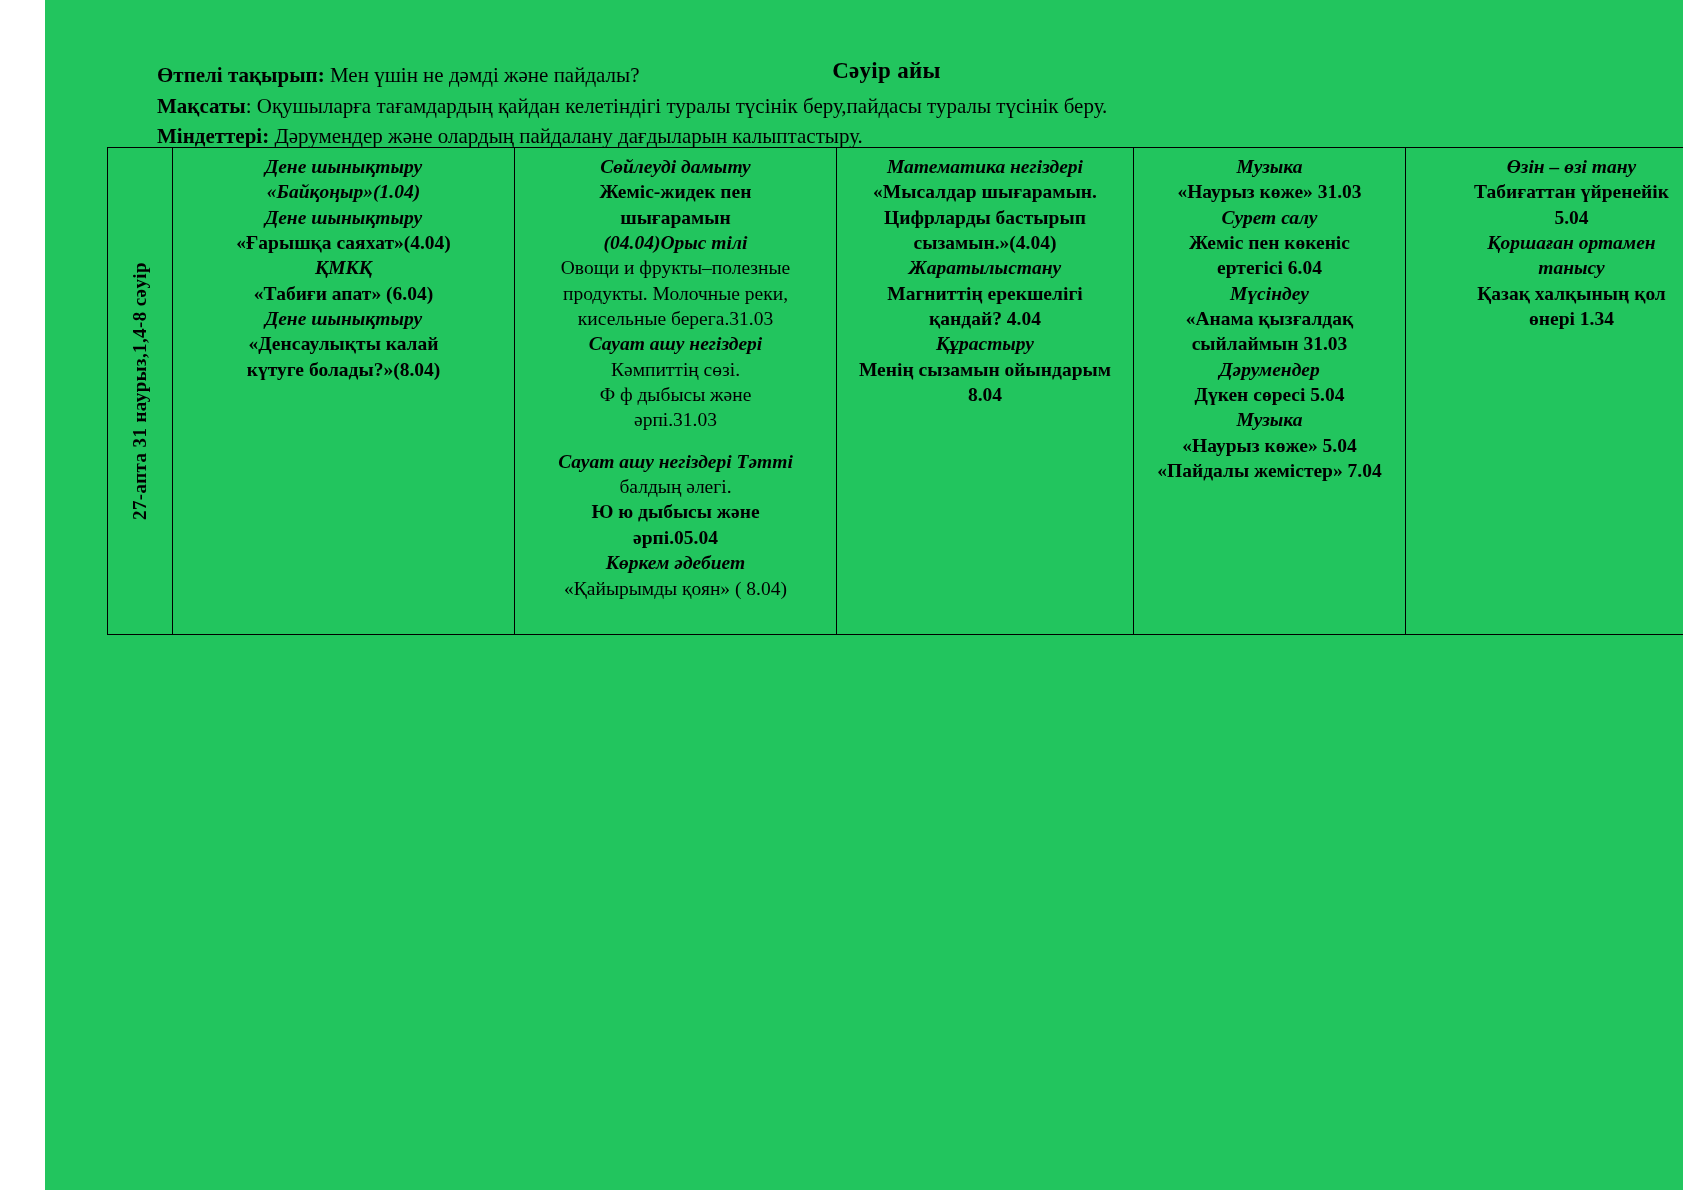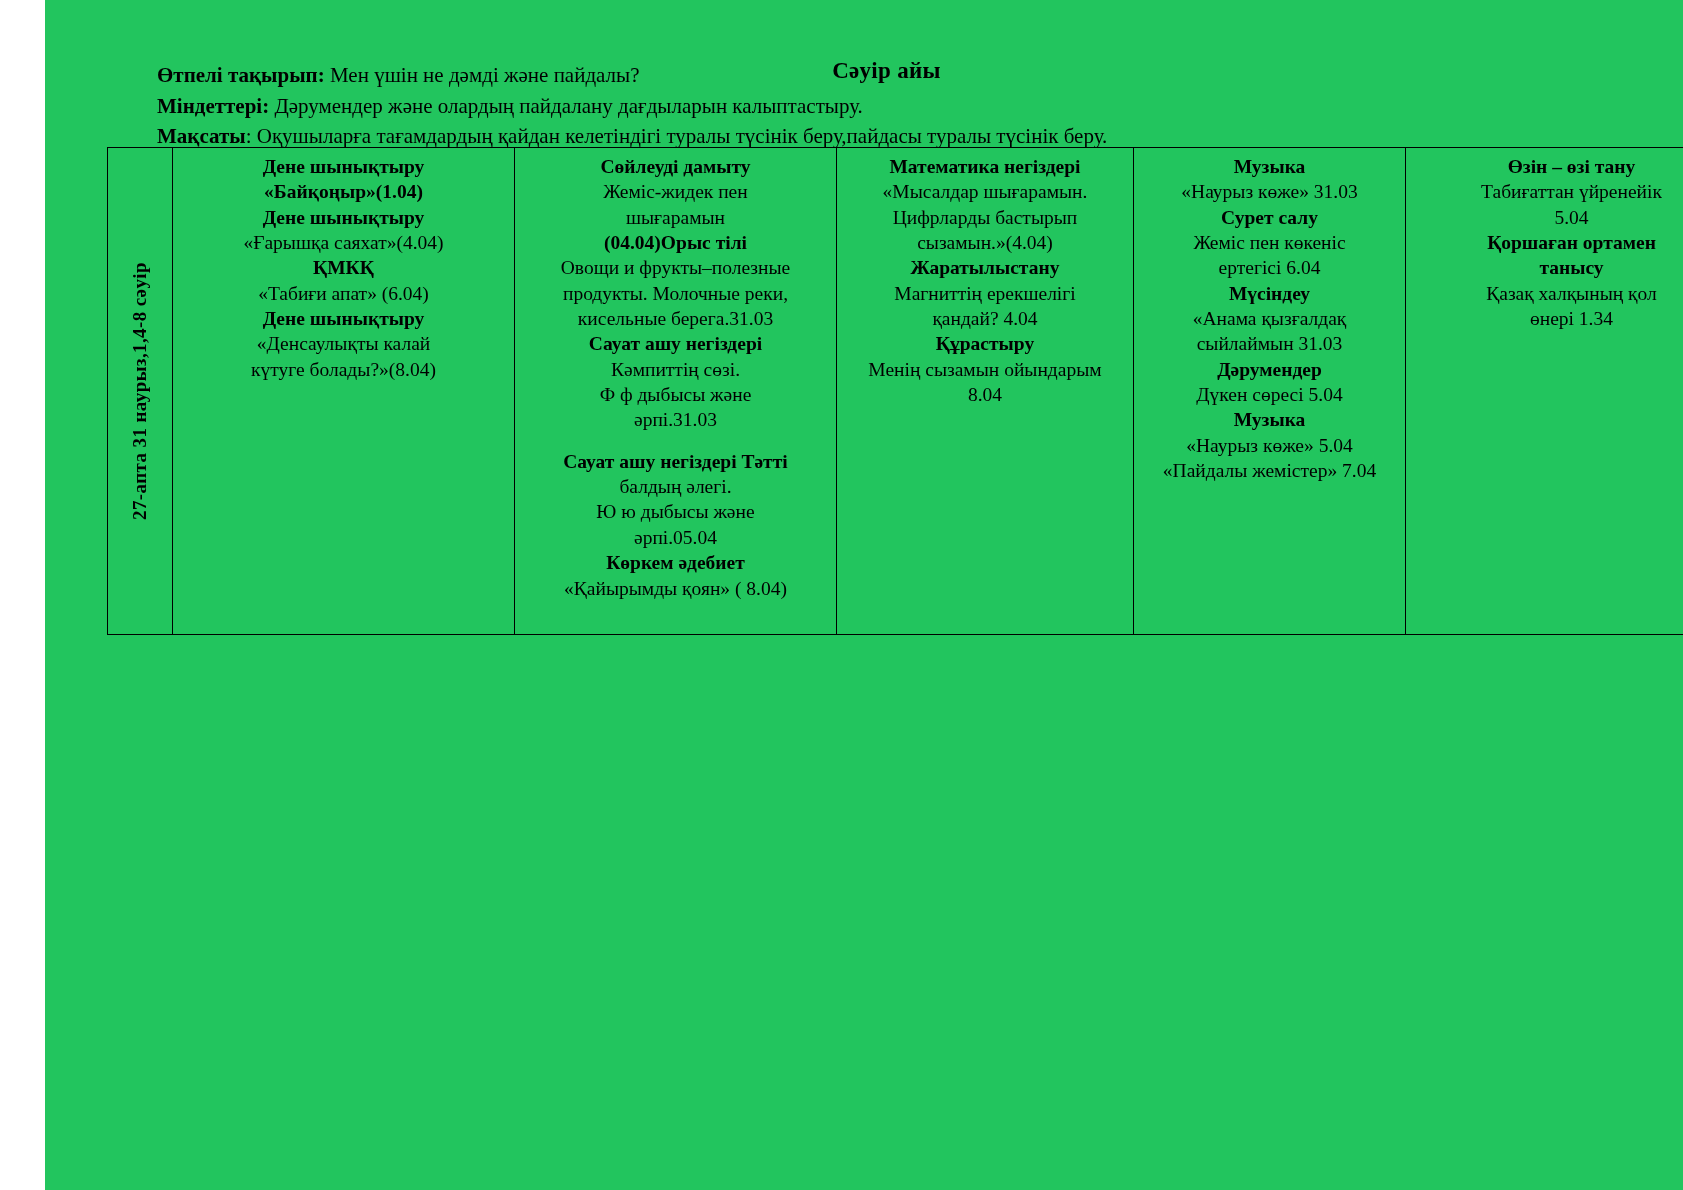--- a/index.html
+++ b/index.html
@@ -82,41 +82,41 @@
     white-space: nowrap;
     letter-spacing: 0.4px;
   }
   td.c1 { width: 325px; }
   td.c2 { width: 305px; }
   td.c3 { width: 280px; }
   td.c4 { width: 255px; }
   td.c5 { width: 315px; }
 
   .line { display: block; }
-  .ctr  { text-align: center; }
+  .ctr  { text-align: center; font-weight: bold; }
   .lft  { text-align: center; }
-  .bold { font-weight: bold; }
+  .bold { font-weight: bold; font-style: italic; }
   .gap  { display: block; height: 16px; }
 </style>
 </head>
 <body>
 
 <div class="page">
 
   <div class="doc-title">Сәуір айы</div>
 
   <div class="intro">
     <p>
       <b>Өтпелі тақырып:</b><span> Мен үшін не дәмді және пайдалы?</span>
     </p>
     <p>
-      <b>Міндеттері:</b><span> Дәрумендер және олардың пайдалану дағдыларын калыптастыру.</span>
+      <b>Мақсаты</b><span>: Оқушыларға тағамдардың қайдан келетіндігі туралы түсінік беру,пайдасы туралы түсінік беру.</span>
     </p>
     <p>
-      <b>Мақсаты</b><span>: Оқушыларға тағамдардың қайдан келетіндігі туралы түсінік беру,пайдасы туралы түсінік беру.</span>
+      <b>Міндеттері:</b><span> Дәрумендер және олардың пайдалану дағдыларын калыптастыру.</span>
     </p>
   </div>
 
   <table class="plan">
     <tbody>
         <tr>
       <td class="weekcol">
         <div class="vert-wrap">
           <div class="vert-inner">27-апта  31  наурыз,1,4-8 сәуір</div>
         </div>

